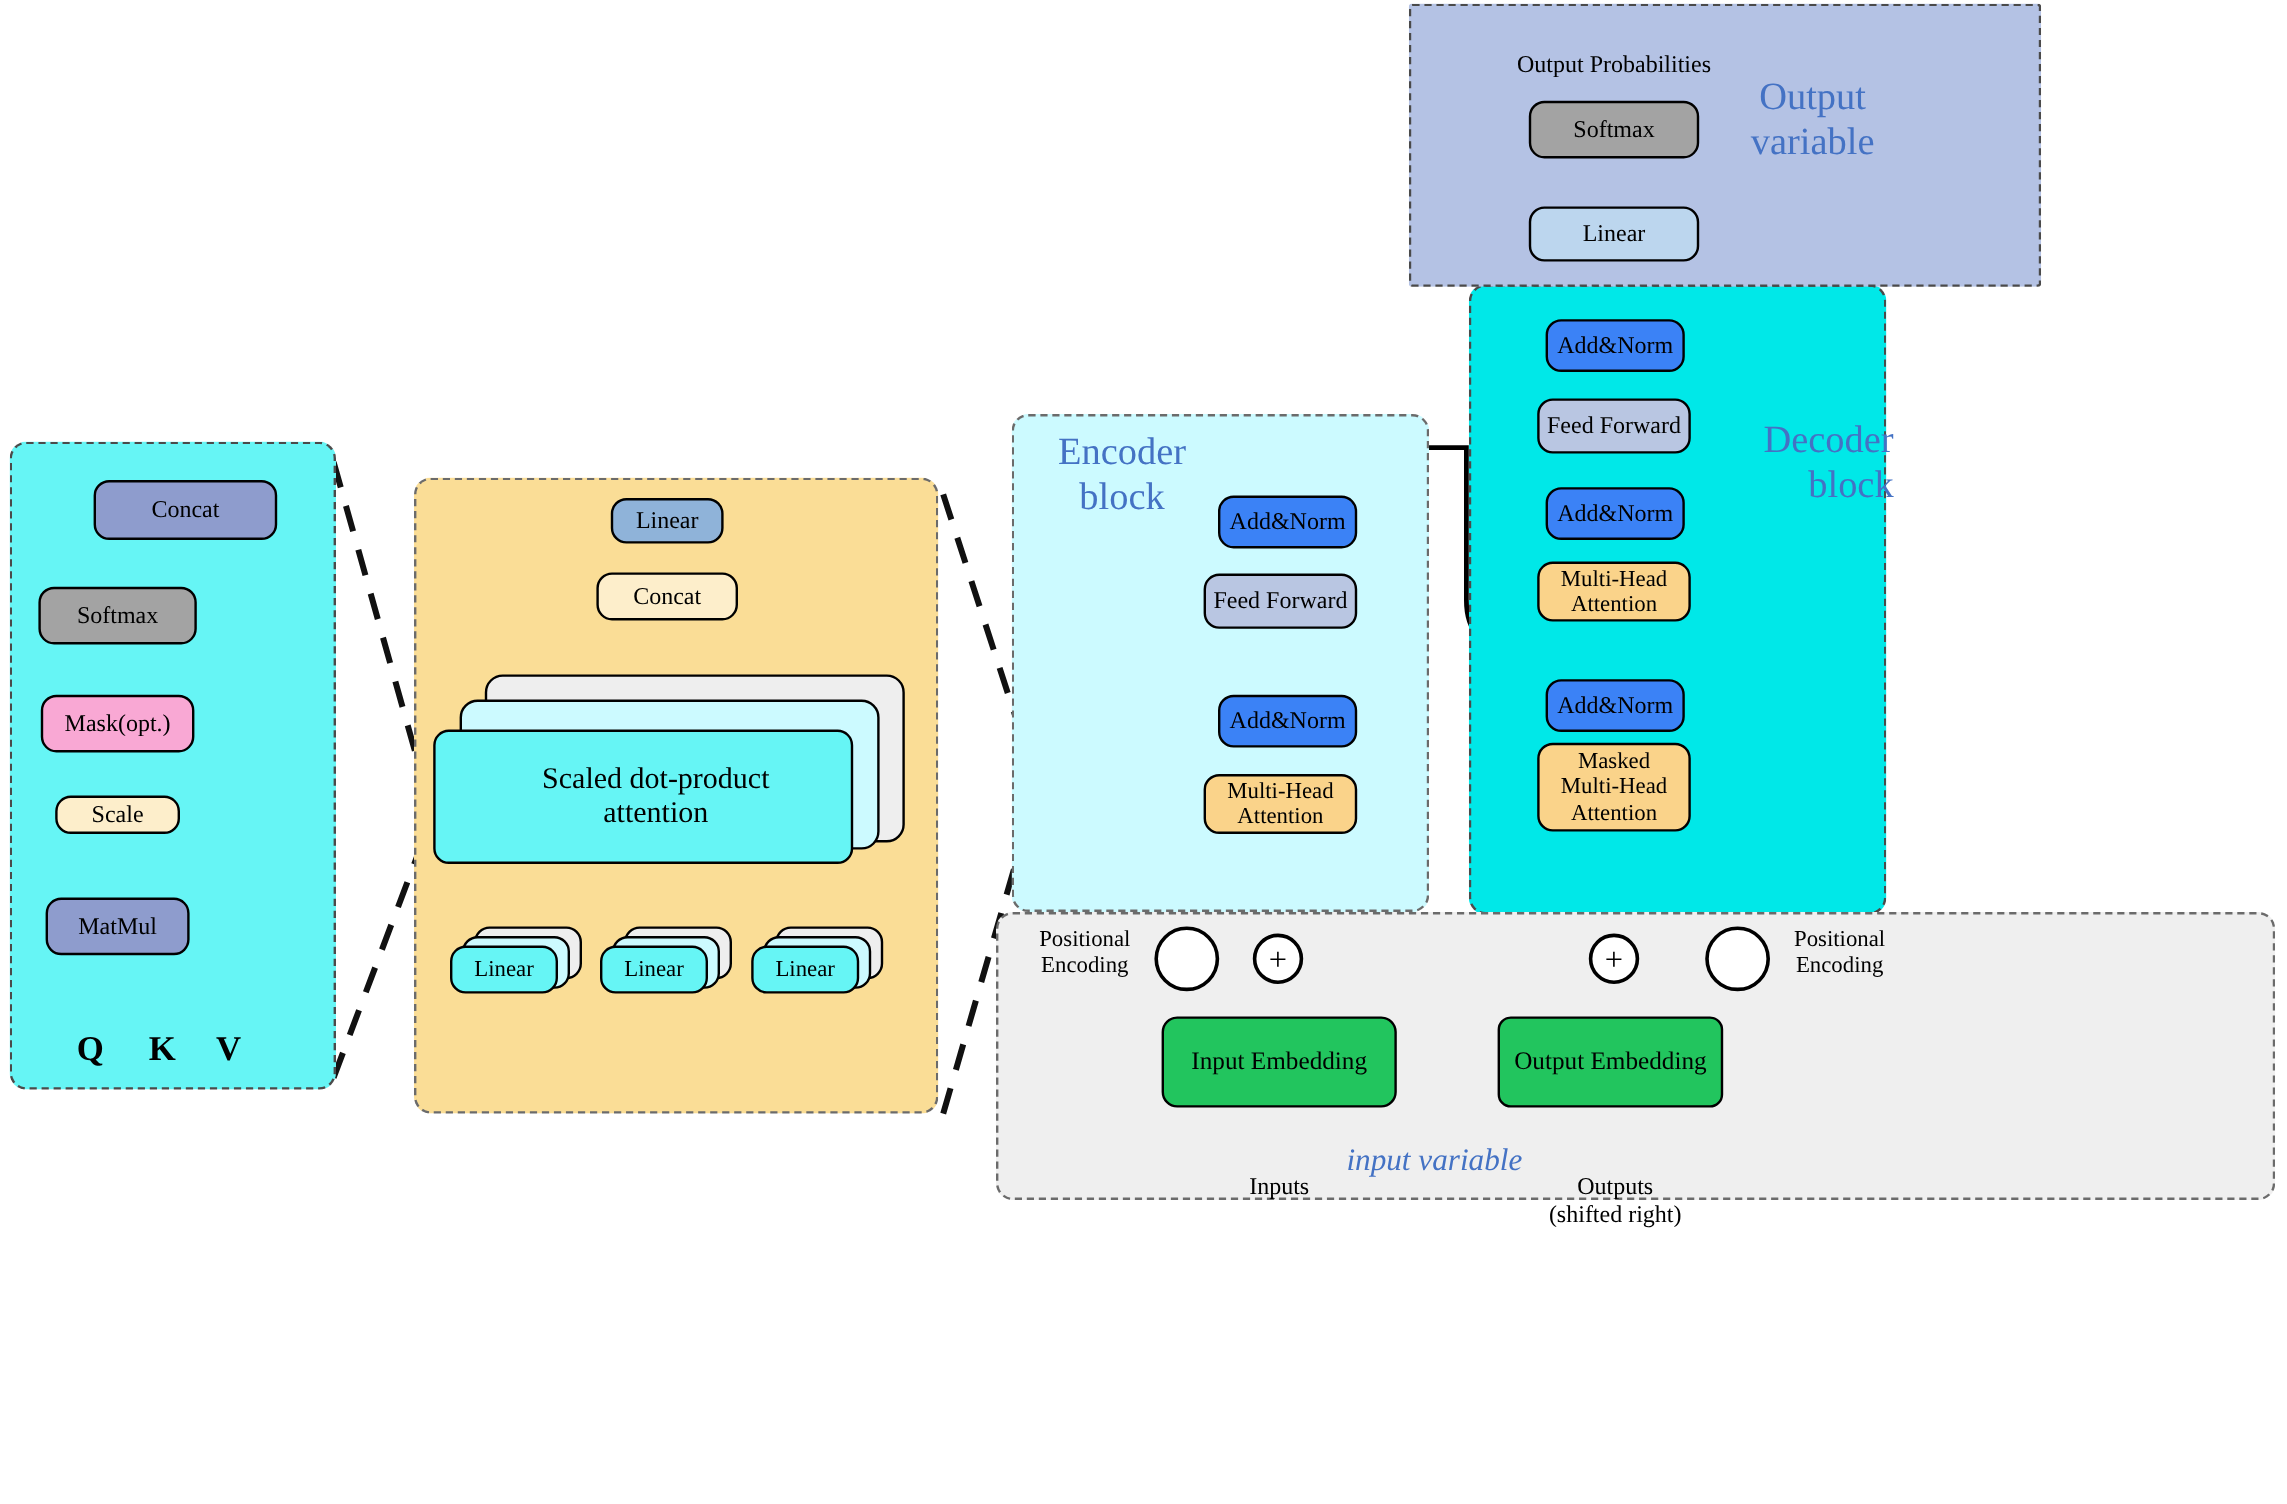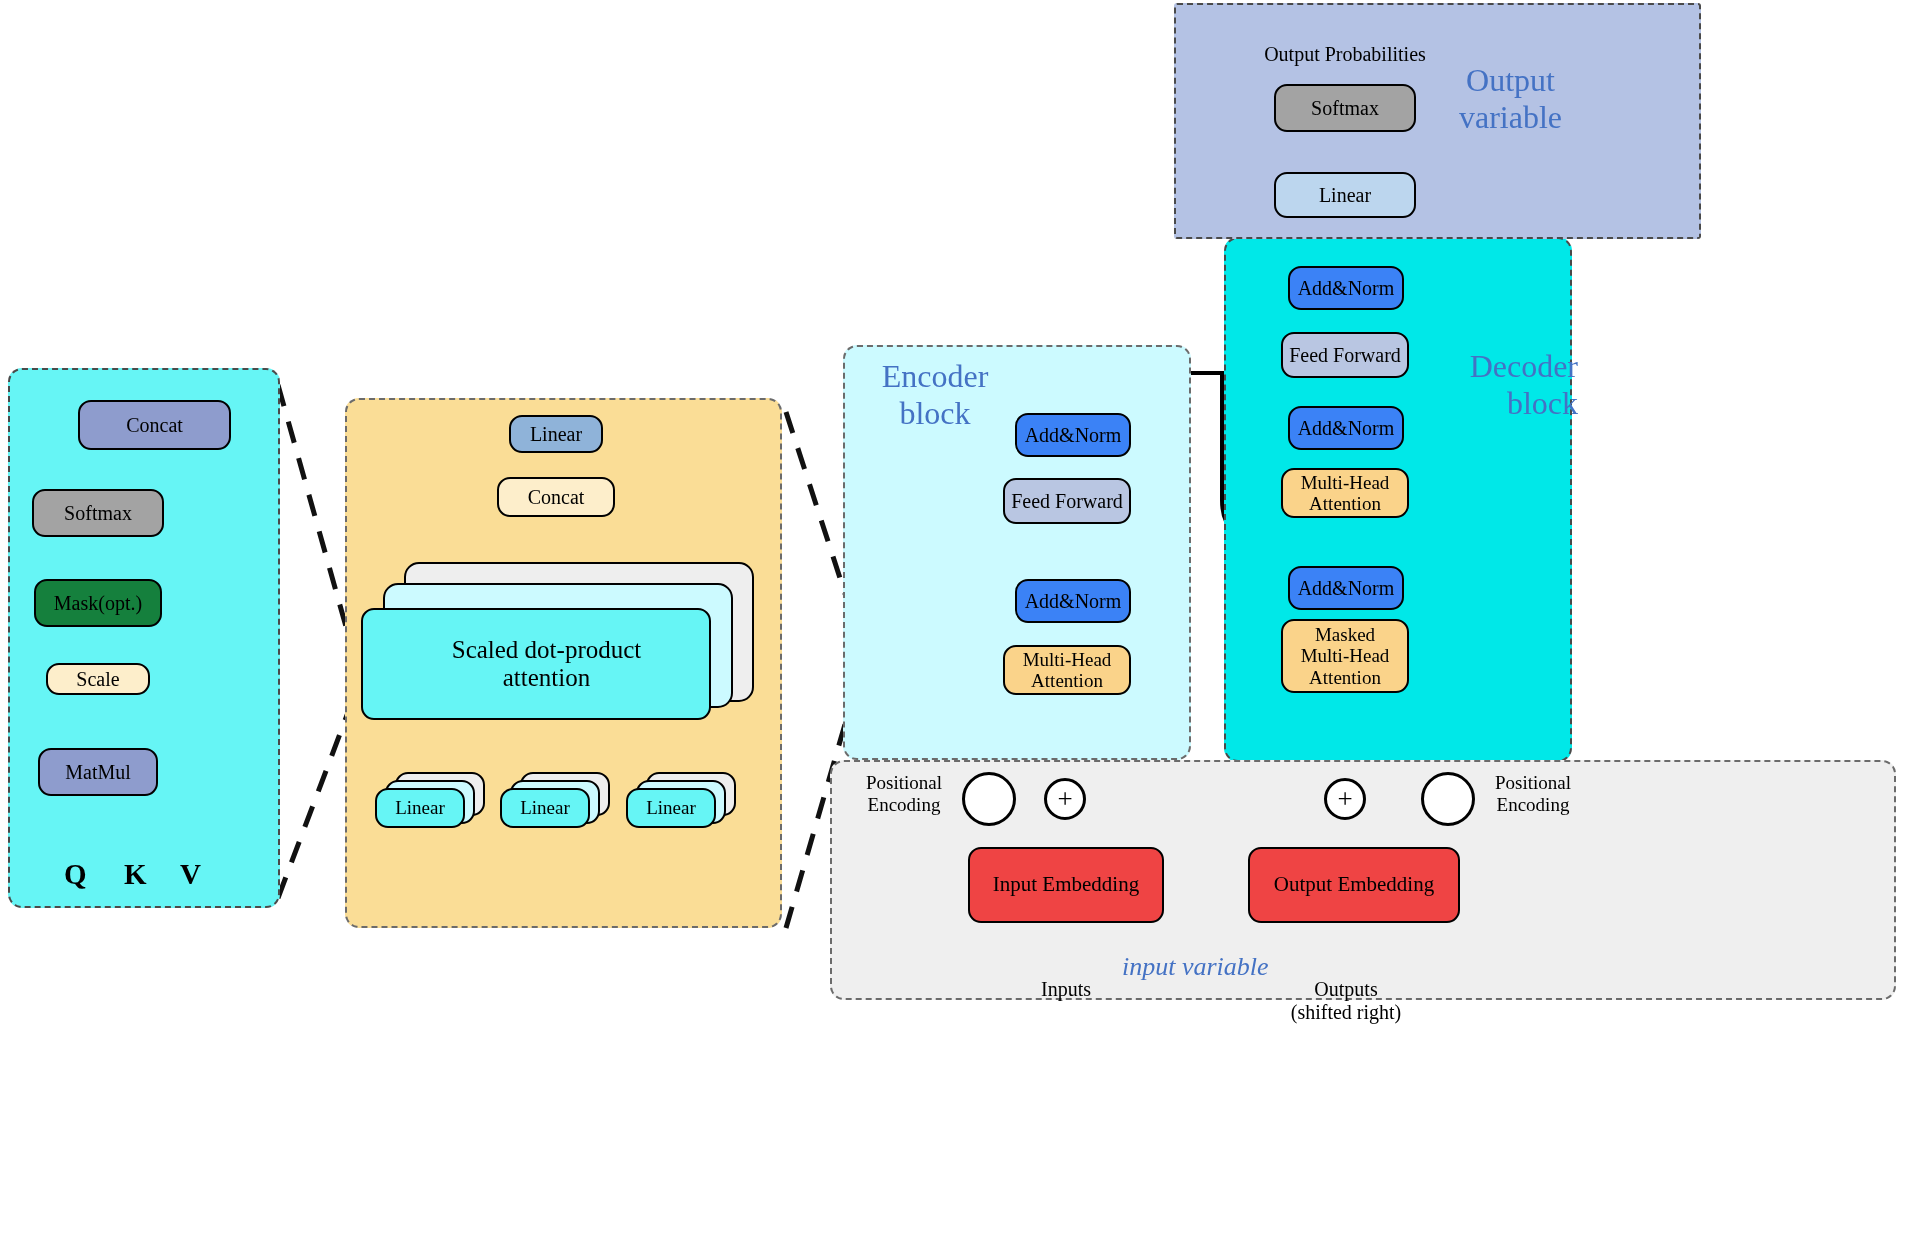--- a/index.html
+++ b/index.html
@@ -45,26 +45,26 @@
     align-items:center;
     justify-content:center;
     text-align:center;
     line-height:1.12;
     font-size:20px;
     white-space:pre-line;
     z-index:6;
   }
   .c-periwinkle{ background:#8e9ccd; }
   .c-gray      { background:#a3a3a3; }
-  .c-amber     { background:#15803d;text-align:right; }
+  .c-amber     { background:#f9a8d4;text-align:right; }
   .c-cream     { background:#fdeecb; }
   .c-cyan      { background:#66f5f5; }
   .c-steel     { background:#8fb3d9; }
   .c-lightblue { background:#bcd6ee; }
-  .c-lavender  { background:#ef4444;font-family:Liberation Serif, serif; }
+  .c-lavender  { background:#22c55e;font-family:Liberation Serif, serif; }
   .c-addnorm   { background:#3b82f6; }
   .c-mhattn    { background:#fad38a; }
   .c-ff        { background:#b9c6e2; }
   .c-ghost1    { background:#ccfaff; }
   .c-ghost2    { background:#eeeeee; }
 
   
   .txt{
     position:absolute;
     font-size:20px;
@@ -303,19 +303,19 @@
   <div class="txt small center" style="left:1478px; top:772px; width:110px;">Positional
 Encoding</div>
 
   <div class="circ" style="left:962px; top:772px; width:54px; height:54px;"></div>
   <div class="circ" style="left:1421px; top:772px; width:54px; height:54px;"></div>
 
   <div class="plus" style="left:1044px; top:778px; width:42px; height:42px;">+</div>
   <div class="plus" style="left:1324px; top:778px; width:42px; height:42px;">+</div>
 
   <div class="node c-lavender" style="left:968px; top:847px; width:196px; height:76px; font-size:21px;">Input Embedding</div>
-  <div class="node c-lavender" style="left:1248px; top:847px; width:212px; height:76px; font-size:21px;">Output Embedding</div>
+  <div class="node c-lavender" style="left:1248px; top:847px; width:188px; height:76px; font-size:21px;border-radius:11px;">Output Embedding</div>
 
   <div class="txt center" style="left:1011px; top:978px; width:110px;">Inputs</div>
   <div class="txt center" style="left:1265px; top:978px; width:162px;">Outputs
 (shifted right)</div>
 
 </div>
 
 </body></html>

